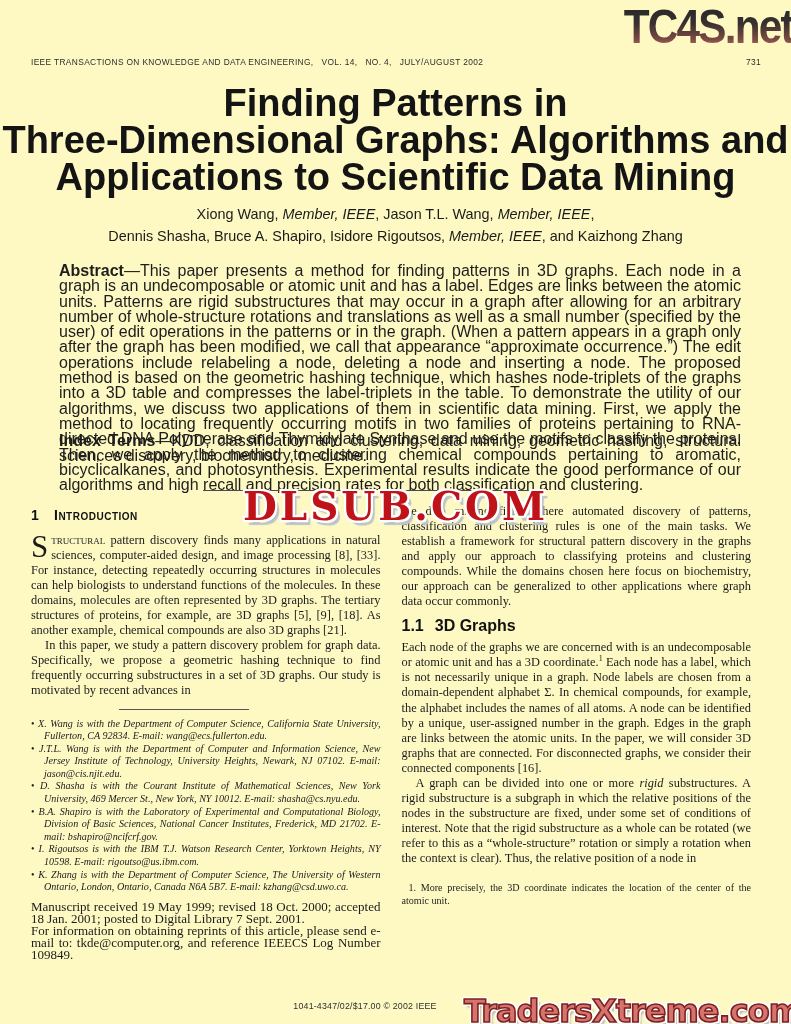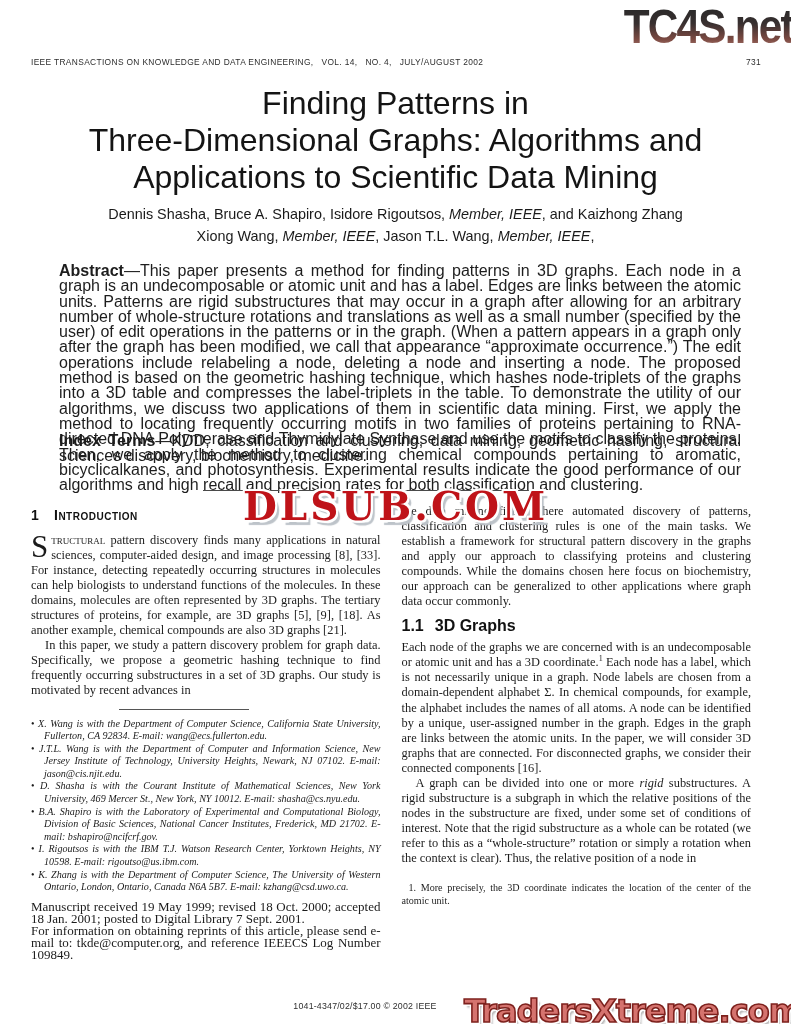--- a/index.html
+++ b/index.html
@@ -1,19 +1,19 @@
 <!DOCTYPE html>
 <html><head>
 <meta charset="utf-8">
 <style>
   * { margin:0; padding:0; box-sizing:border-box; }
   html,body { background:#e8e8e8; }
   .page {
     position:relative; width:791px; height:1024px; margin:0 auto;
-    background:#ffffff; overflow:hidden; color:#1b1b1b;
+    background:#fef9c3; overflow:hidden; color:#1b1b1b;
     font-family:"Liberation Serif", serif;
   }
 
   
   .wm-tc4s {
     position:absolute; top:2px; right:-2px; z-index:40;
     font-family:"Liberation Sans", sans-serif; font-weight:bold;
     font-size:47px; letter-spacing:-2px; line-height:1;
     transform:scaleX(0.90) scaleY(1.02); transform-origin:top right;
     background:linear-gradient(180deg,#282828 8%,#383030 45%,#7c4a42 78%,#b18279 100%);
@@ -45,21 +45,21 @@
     position:absolute; top:57px; left:31px; right:30px;
     display:flex; justify-content:space-between;
     font-family:"Liberation Sans", sans-serif; font-size:8.4px;
     letter-spacing:0.35px; color:#2d2d2d; white-space:pre;
   }
 
   
   .title {
     position:absolute; top:85px; left:0; width:100%;
     text-align:center; font-family:"Liberation Sans", sans-serif;
-    font-weight:400; font-size:32px; line-height:37px; color:#141414;
+    font-weight:700; font-size:38px; line-height:37px; color:#141414;
   }
   .title span { display:block; }
   .authors {
     position:absolute; top:204px; left:0; width:100%;
     text-align:center; font-family:"Liberation Sans", sans-serif;
     font-size:14.4px; line-height:21.5px; color:#1a1a1a;
   }
   .authors .it { font-style:italic; }
 
   
@@ -149,22 +149,22 @@
     <span>731</span>
   </div>
 
   <h1 class="title">
     <span>Finding Patterns in</span>
     <span>Three-Dimensional Graphs: Algorithms and</span>
     <span>Applications to Scientific Data Mining</span>
   </h1>
 
   <div class="authors">
+    <div><span>Xiong Wang, </span><span class="it">Member, IEEE</span><span>, Jason T.L. Wang, </span><span class="it">Member, IEEE</span><span>,</span></div>
     <div><span>Dennis Shasha, Bruce A. Shapiro, Isidore Rigoutsos, </span><span class="it">Member, IEEE</span><span>, and Kaizhong Zhang</span></div>
-    <div><span>Xiong Wang, </span><span class="it">Member, IEEE</span><span>, Jason T.L. Wang, </span><span class="it">Member, IEEE</span><span>,</span></div>
   </div>
 
   <p class="abstract"><span class="lead-label">Abstract</span><span>—This paper presents a method for finding patterns in 3D graphs. Each node in a graph is an undecomposable or atomic unit and has a label. Edges are links between the atomic units. Patterns are rigid substructures that may occur in a graph after allowing for an arbitrary number of whole-structure rotations and translations as well as a small number (specified by the user) of edit operations in the patterns or in the graph. (When a pattern appears in a graph only after the graph has been modified, we call that appearance “approximate occurrence.”) The edit operations include relabeling a node, deleting a node and inserting a node. The proposed method is based on the geometric hashing technique, which hashes node-triplets of the graphs into a 3D table and compresses the label-triplets in the table. To demonstrate the utility of our algorithms, we discuss two applications of them in scientific data mining. First, we apply the method to locating frequently occurring motifs in two families of proteins pertaining to RNA-directed DNA Polymerase and Thymidylate Synthase and use the motifs to classify the proteins. Then, we apply the method to clustering chemical compounds pertaining to aromatic, bicyclicalkanes, and photosynthesis. Experimental results indicate the good performance of our algorithms and high recall and precision rates for both classification and clustering.</span></p>
 
   <p class="index-terms"><span class="lead-label">Index Terms</span><span>—KDD, classification and clustering, data mining, geometric hashing, structural sciences discovery, biochemistry, medicine.</span></p>
 
   <div class="separator">
     <div class="rule"></div>
     <span class="diamond">✦</span>
     <div class="rule"></div>

